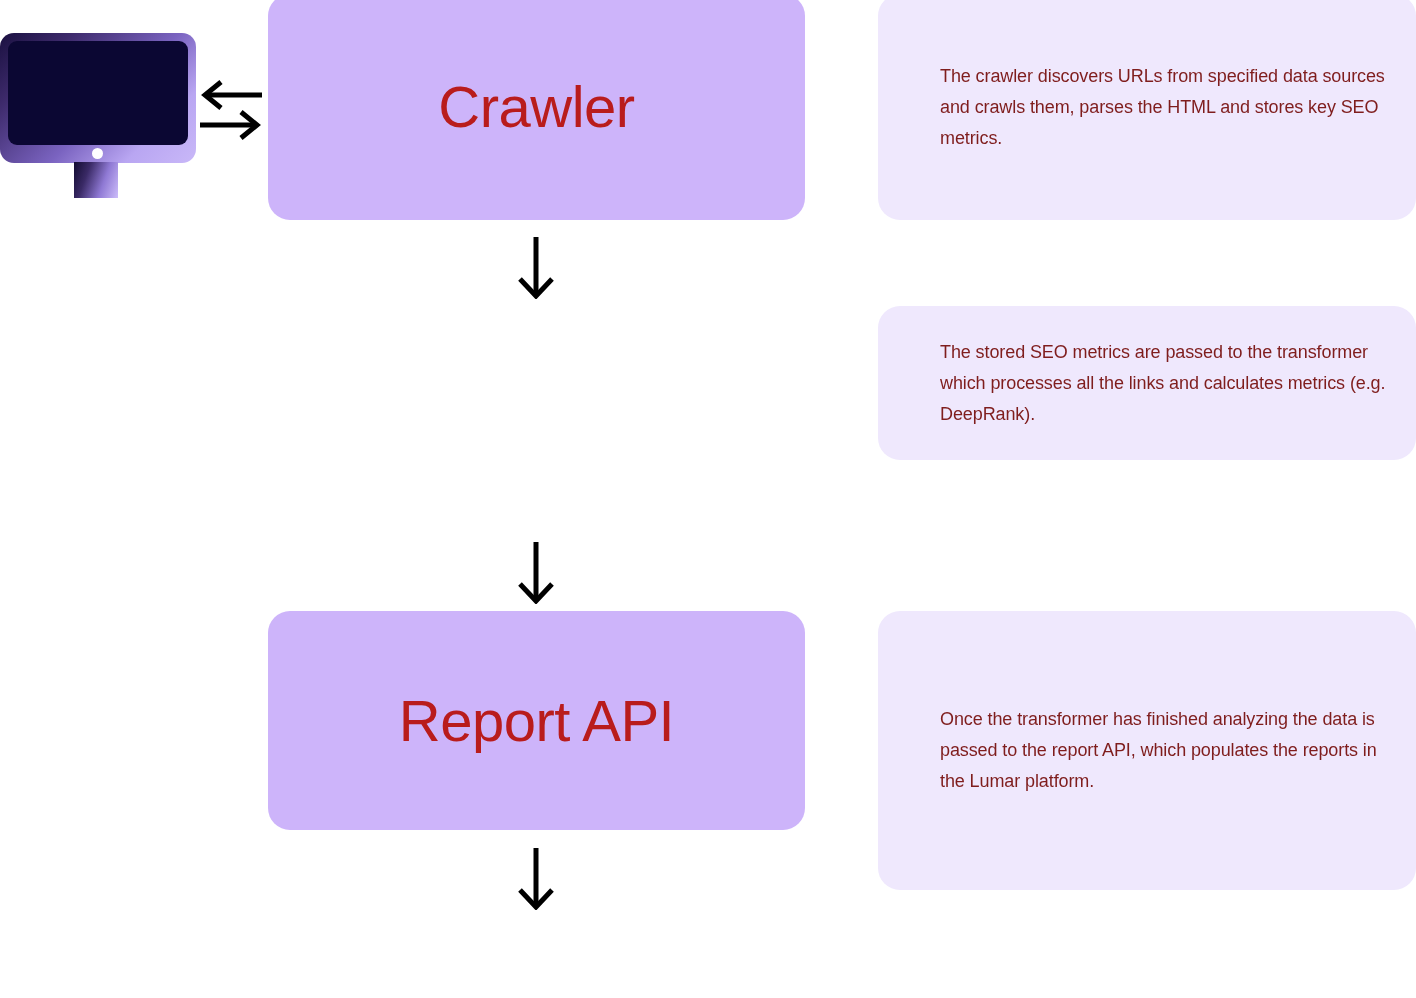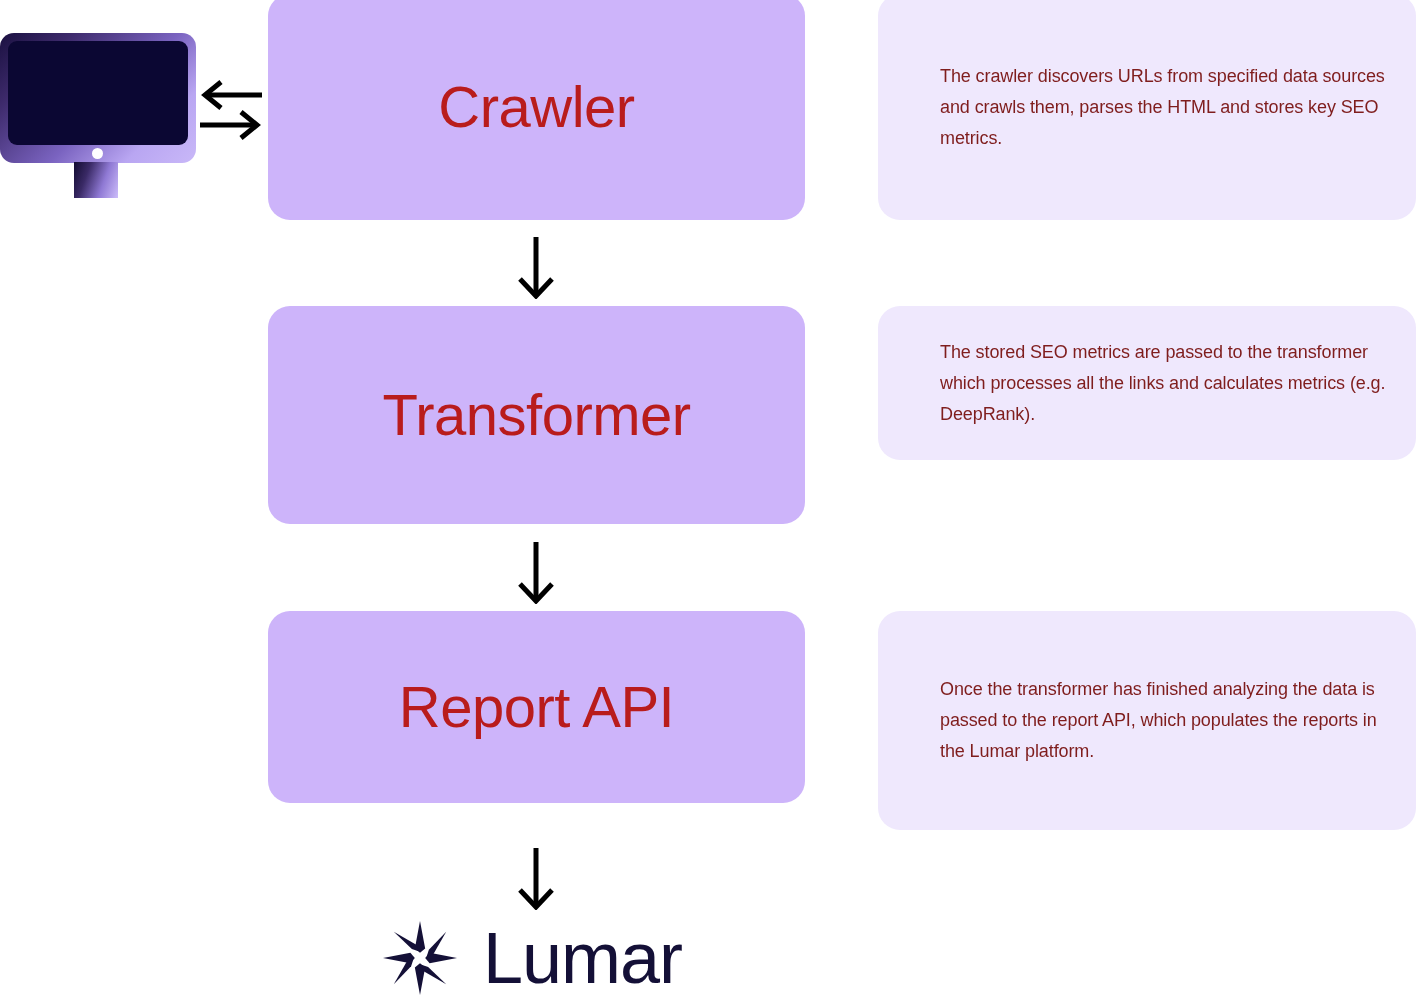--- a/index.html
+++ b/index.html
@@ -88,21 +88,21 @@
   }
   .stage-label {
     font-size: 58px;
     font-weight: 400;
     color: #b91c1c;
     letter-spacing: -0.5px;
     line-height: 1;
   }
   #stage-0 { top: -6px;  height: 226px; }
   #stage-1 { top: 306px; height: 218px; }
-  #stage-2 { top: 611px; height: 192px; }
+  #stage-2 { top: 611px; height: 219px; }
 
   
   .desc-box {
     position: absolute;
     left: 878px;
     width: 538px;
     background: #EFE8FD;
     border-radius: 22px;
     box-sizing: border-box;
     padding-left: 62px;
@@ -113,21 +113,21 @@
   }
   .desc-text {
     font-size: 18px;
     line-height: 31px;
     color: #7f1d1d;
     letter-spacing: -0.1px;
     white-space: pre-line;
   }
   #desc-0 { top: -6px;  height: 226px; }
   #desc-1 { top: 306px; height: 154px; }
-  #desc-2 { top: 611px; height: 219px; }
+  #desc-2 { top: 611px; height: 279px; }
 
   
   .flow-arrow {
     position: absolute;
     left: 506px;
     width: 60px;
     height: 62px;
   }
   .flow-arrow svg { display: block; }
   #arrow-0 { top: 237px; }
@@ -172,23 +172,20 @@
         <polyline points="23,4 7,17 23,30" stroke-linejoin="miter"></polyline>
         <line x1="2" y1="47" x2="58" y2="47"></line>
         <polyline points="43,34 59,47 43,60" stroke-linejoin="miter"></polyline>
       </g>
     </svg>
   </div>
 
   <div class="stage-box" id="stage-0">
     <span class="stage-label">Crawler</span>
   </div>
-  <div class="stage-box" id="stage-1">
-    <span class="stage-label">Transformer</span>
-  </div>
   <div class="stage-box" id="stage-2">
     <span class="stage-label">Report API</span>
   </div>
 
   <div class="desc-box" id="desc-0">
     <p class="desc-text">The crawler discovers URLs from specified data sources and crawls them, parses the HTML and stores key SEO metrics.</p>
   </div>
   <div class="desc-box" id="desc-1">
     <p class="desc-text">The stored SEO metrics are passed to the transformer which processes all the links and calculates metrics (e.g. DeepRank).</p>
   </div>
@@ -214,29 +211,14 @@
   </div>
   <div class="flow-arrow" id="arrow-2">
     <svg width="60" height="62" viewBox="0 0 60 62">
       <g stroke="#000000" stroke-width="5" fill="none">
         <line x1="30" y1="0" x2="30" y2="58"></line>
         <polyline points="14,42 30,59 46,42" stroke-linejoin="miter"></polyline>
       </g>
     </svg>
   </div>
 
-  <div class="logo">
-    <svg class="logo-mark" width="74" height="74" viewBox="0 0 100 100">
-      <g fill="#141037">
-        <path d="M50 0 L57 37 L50 43 L43 37 Z"></path>
-        <path d="M50 100 L57 63 L50 57 L43 63 Z"></path>
-        <path d="M0 50 L37 57 L43 50 L37 43 Z"></path>
-        <path d="M100 50 L63 57 L57 50 L63 43 Z"></path>
-        <path d="M14.6 14.6 L45 32 L48 41 L39 38 Z"></path>
-        <path d="M85.4 85.4 L55 68 L52 59 L61 62 Z"></path>
-        <path d="M85.4 14.6 L68 45 L59 48 L62 39 Z"></path>
-        <path d="M14.6 85.4 L32 55 L41 52 L38 61 Z"></path>
-      </g>
-    </svg>
-    <span class="logo-word">Lumar</span>
-  </div>
 
 </div>
 
 </body></html>

